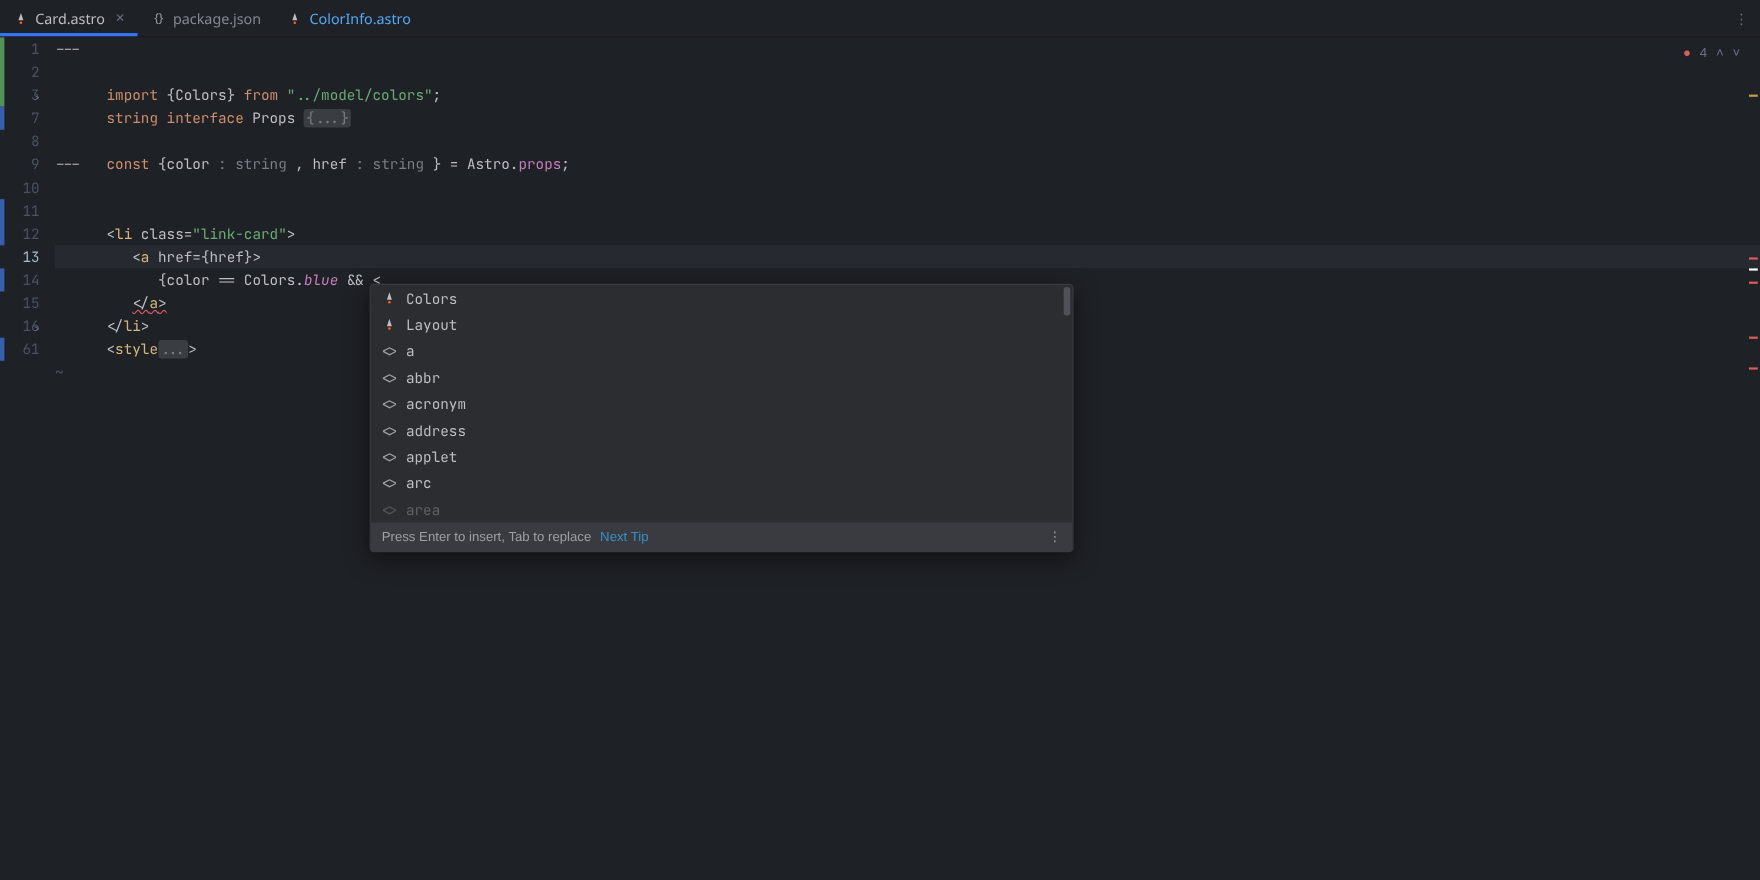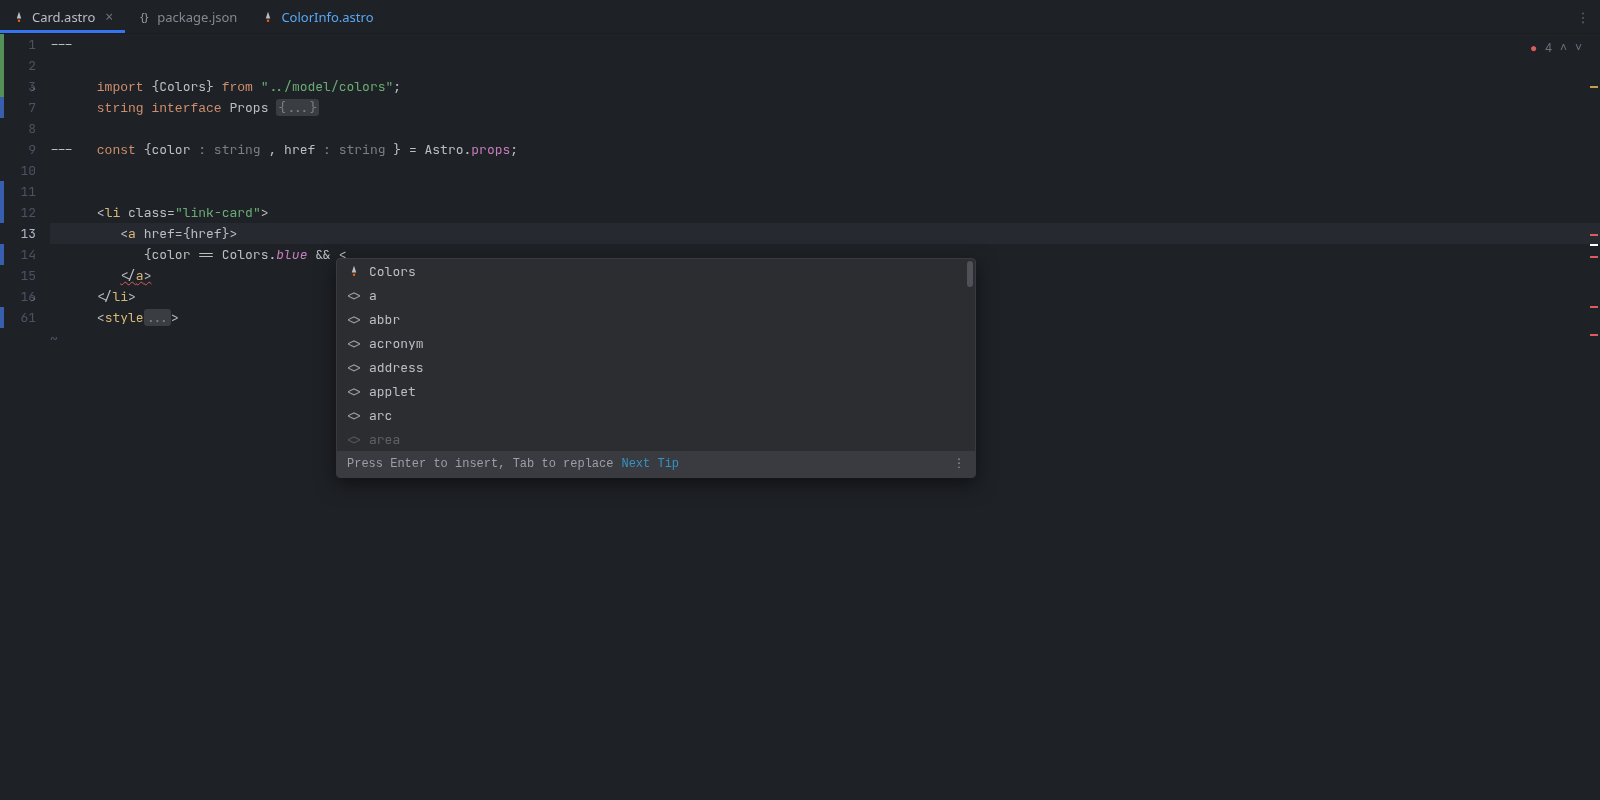--- a/index.html
+++ b/index.html
@@ -103,21 +103,21 @@
   .vcs-stripe { position:absolute; left:0; width:4px; }
   .vcs-add { background:#549159; }
   .vcs-mod { background:#375fad; }
   .code {
     flex: 1;
     padding-left: 4px;
     position: relative;
   }
   .code-line { height: 21px; white-space: pre; }
   .code-line.current { background: var(--bg-current-line); }
-  .kw { color: var(--kw); font-family: Liberation Mono, monospace; }
+  .kw { color: var(--kw); }
   .str { color: var(--str); }
   .type-hint { color: var(--comment); font-style: normal; }
   .prop { color: var(--prop); font-style: italic; }
   .tag { color: var(--tag); }
   .folded { background: var(--folded-bg); border-radius:3px; padding:0 2px; color:#7a7e85;}
   .eof-tilde { color:#4b5263; }
   .wavy { text-decoration: underline wavy #db5c5c; text-decoration-thickness:1px; }
   
   .inspections {
     position:absolute;
@@ -156,21 +156,21 @@
     color: var(--fg);
     cursor:pointer;
   }
   .popup-item.sel { background: var(--popup-sel); }
   .popup-item .it-icon { width:14px; display:inline-flex; justify-content:center; color:#9aa0a6;}
   .popup-scrollbar { position:absolute; right:2px; top:2px; width:6px; height:26px; background:var(--scrollbar-thumb); border-radius:3px;}
   .popup-footer {
     display:flex; align-items:center; gap:8px;
     height: 26px; padding:0 10px;
     background: var(--popup-footer-bg);
-    font-family: Liberation Mono, monospace;
+    font-family: Liberation Sans, sans-serif;
     font-size:12px;
     color: #9aa0a6;
   }
   .popup-footer .tip { color: var(--link-blue); cursor:pointer; }
   .popup-footer .spacer { flex:1; }
   .popup-footer .dots { cursor:pointer; color:#9aa0a6; }
   .astro-colored { color:#56a8f5; }
   
   .astro-svg { width:12px; height:12px; }
 </style>
@@ -290,20 +290,29 @@
         <div class="popup-item">
           <span class="it-icon">
               <svg class="astro-svg" viewBox="0 0 16 16">
                 <path fill="#bcbec4" d="M8 1l3 9H5z"></path>
                 <circle cx="8" cy="13" r="1.6" fill="#ff5d01"></circle>
               </svg>
             </span>
           <span>Colors</span>
         </div>
         <div class="popup-item">
+          <span class="it-icon">
+              <svg class="astro-svg" viewBox="0 0 16 16">
+                <path fill="#bcbec4" d="M8 1l3 9H5z"></path>
+                <circle cx="8" cy="13" r="1.6" fill="#ff5d01"></circle>
+              </svg>
+            </span>
+          <span>Layout</span>
+        </div>
+        <div class="popup-item">
           <span class="it-icon">&lt;&gt;</span>
           <span>a</span>
         </div>
         <div class="popup-item">
           <span class="it-icon">&lt;&gt;</span>
           <span>abbr</span>
         </div>
         <div class="popup-item">
           <span class="it-icon">&lt;&gt;</span>
           <span>acronym</span>

